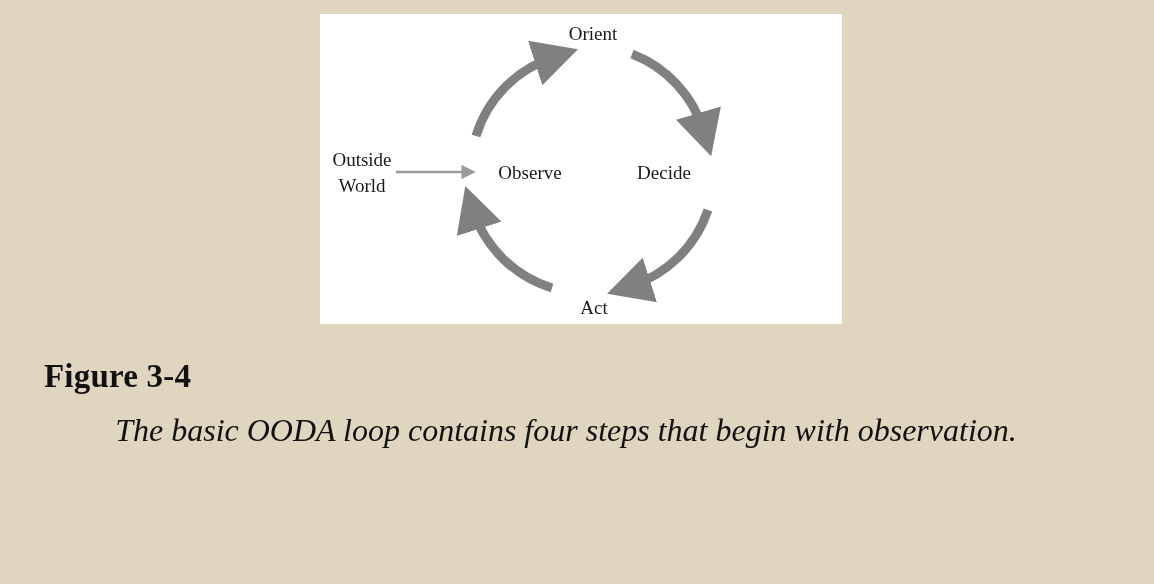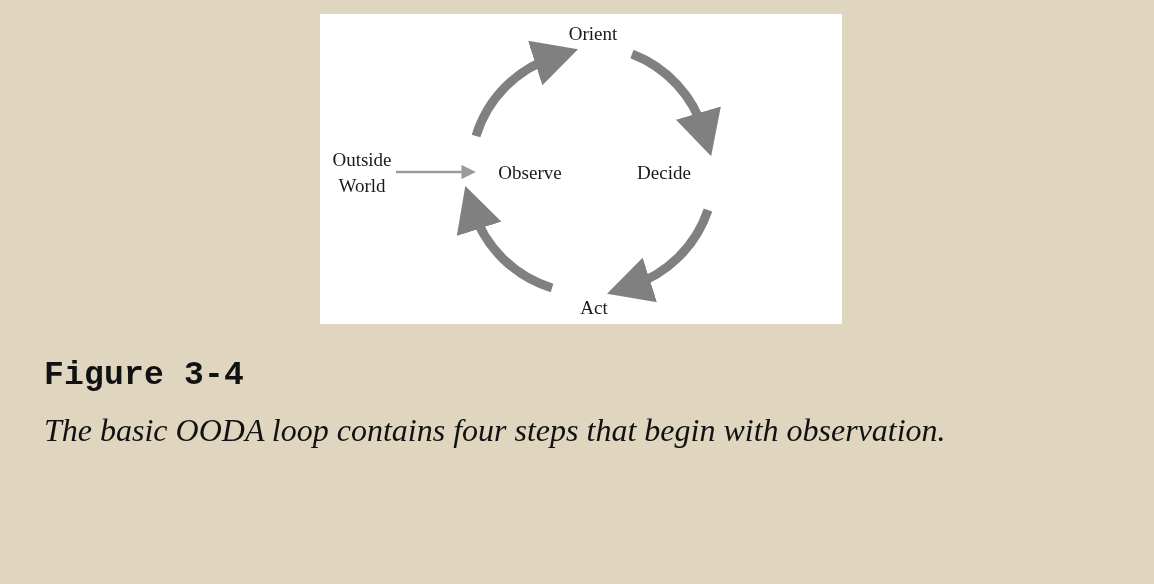--- a/index.html
+++ b/index.html
@@ -37,36 +37,37 @@
     font-size: 19px;
     fill: #1a1a1a;
   }
   #caption-block {
     position: absolute;
     left: 44px;
     top: 358px;
     width: 1060px;
   }
   #figure-number {
-    font-family: Liberation Mono, monospace;
+    font-family: Liberation Serif, serif;
     font-weight: bold;
     font-size: 33px;
     color: #111111;
     letter-spacing: 0.2px;
     margin: 0 0 14px 0;
     line-height: 1.1;
   }
   #caption-text {
     font-family: "Liberation Serif", serif;
     font-style: italic;
     font-size: 32px;
     color: #111111;
     line-height: 1.38;
-    margin: 0;
+    margin: 12px;
     max-width: 1020px;
+    text-align: center;
   }
 </style>
 </head>
 <body>
 
 <div id="figure-panel">
   <svg id="diagram-svg" viewBox="0 0 522 310" xmlns="http://www.w3.org/2000/svg">
 
     <defs>
       <marker id="thickHead" markerWidth="5.2" markerHeight="5.2" refX="2.2" refY="2.6" orient="auto" markerUnits="strokeWidth">

